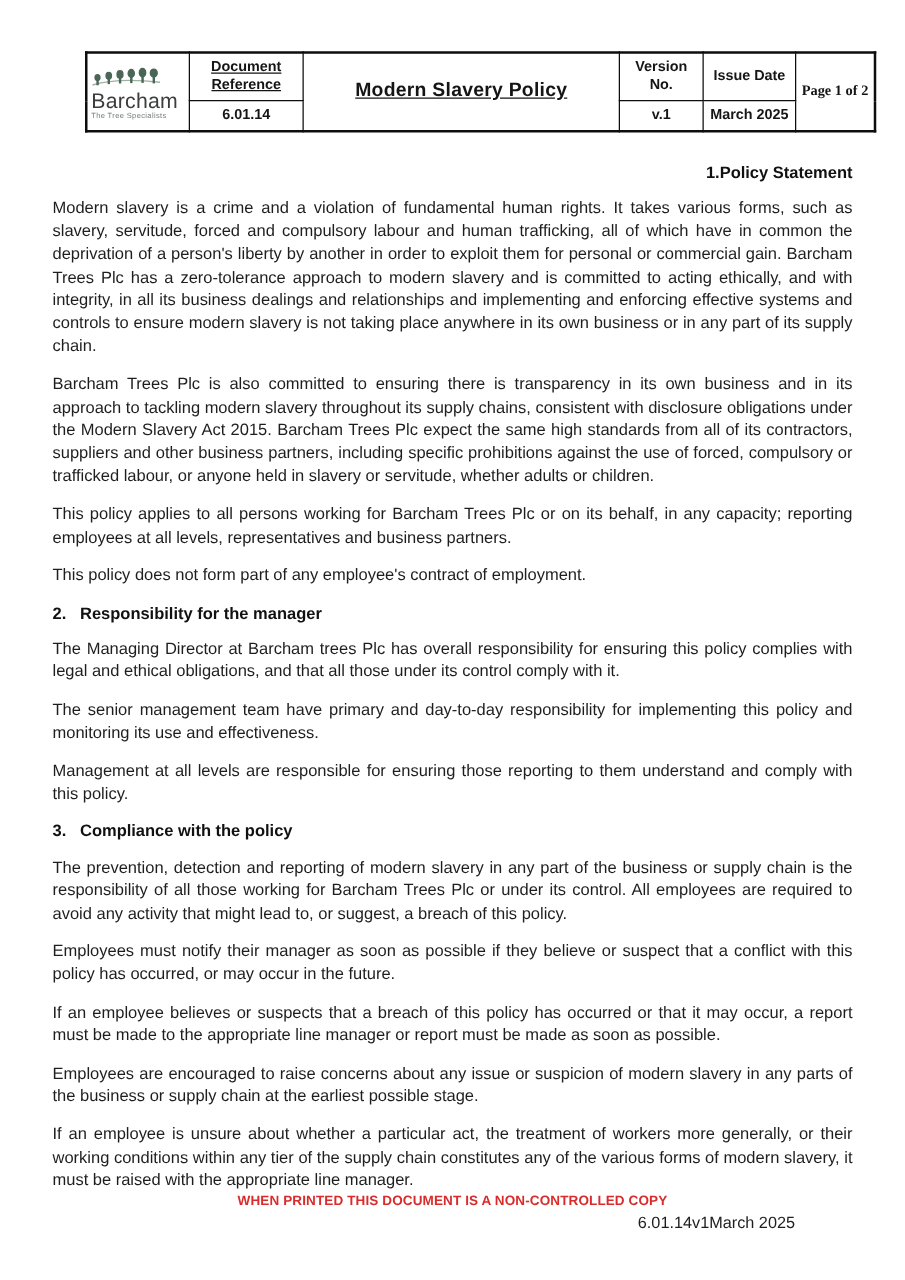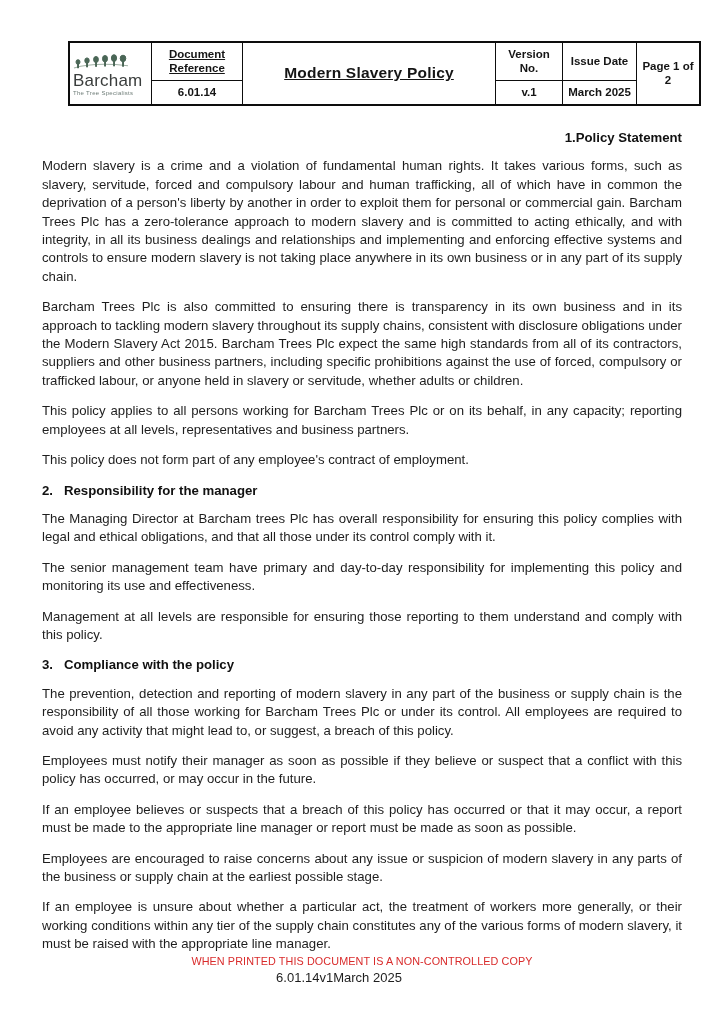--- a/index.html
+++ b/index.html
@@ -34,21 +34,21 @@
     overflow: hidden;
   }
   table.header { border: 2.4px solid #0d0d0d; }
   tr.r1 td { height: 35px; }
   tr.r2 td { height: 21px; }
   td.c-logo   { width: 75px; }
   td.c-docref { width: 84px; margin-top: 14px; }
   td.c-title  { width: 246px; margin-left: 38px; }
   td.c-ver    { width: 60px; }
   td.c-issue  { width: 67px; }
-  td.c-page   { width: 56px; }
+  td.c-page   { width: 56px; font-family: Liberation Serif, serif; }
   .underlined { text-decoration: underline; }
   td.c-title .doc-title {
     font-size: 15.5px;
     font-weight: bold;
     text-decoration: underline;
     letter-spacing: 0.2px;
   }
 
   
   .logo { display: flex; flex-direction: column; align-items: flex-start; line-height: 1; }
@@ -91,31 +91,31 @@
     color: #1e1e1e;
   }
 
   
   .warning {
     position: absolute;
     left: 0; right: 0;
     top: 955px;
     text-align: center;
     font-size: 10.8px;
-    font-weight: normal;
+    font-weight: bold;
     color: #d92b2b;
     letter-spacing: 0.1px;
   }
   .footer-row {
     position: absolute;
     left: 42px;
     right: 88px;
     top: 970px;
     display: flex;
-    justify-content: center;
+    justify-content: flex-end;
     font-size: 13px;
     color: #1e1e1e;
   }
 </style>
 </head>
 <body>
 
 <div class="page">
 
   <table class="header">

